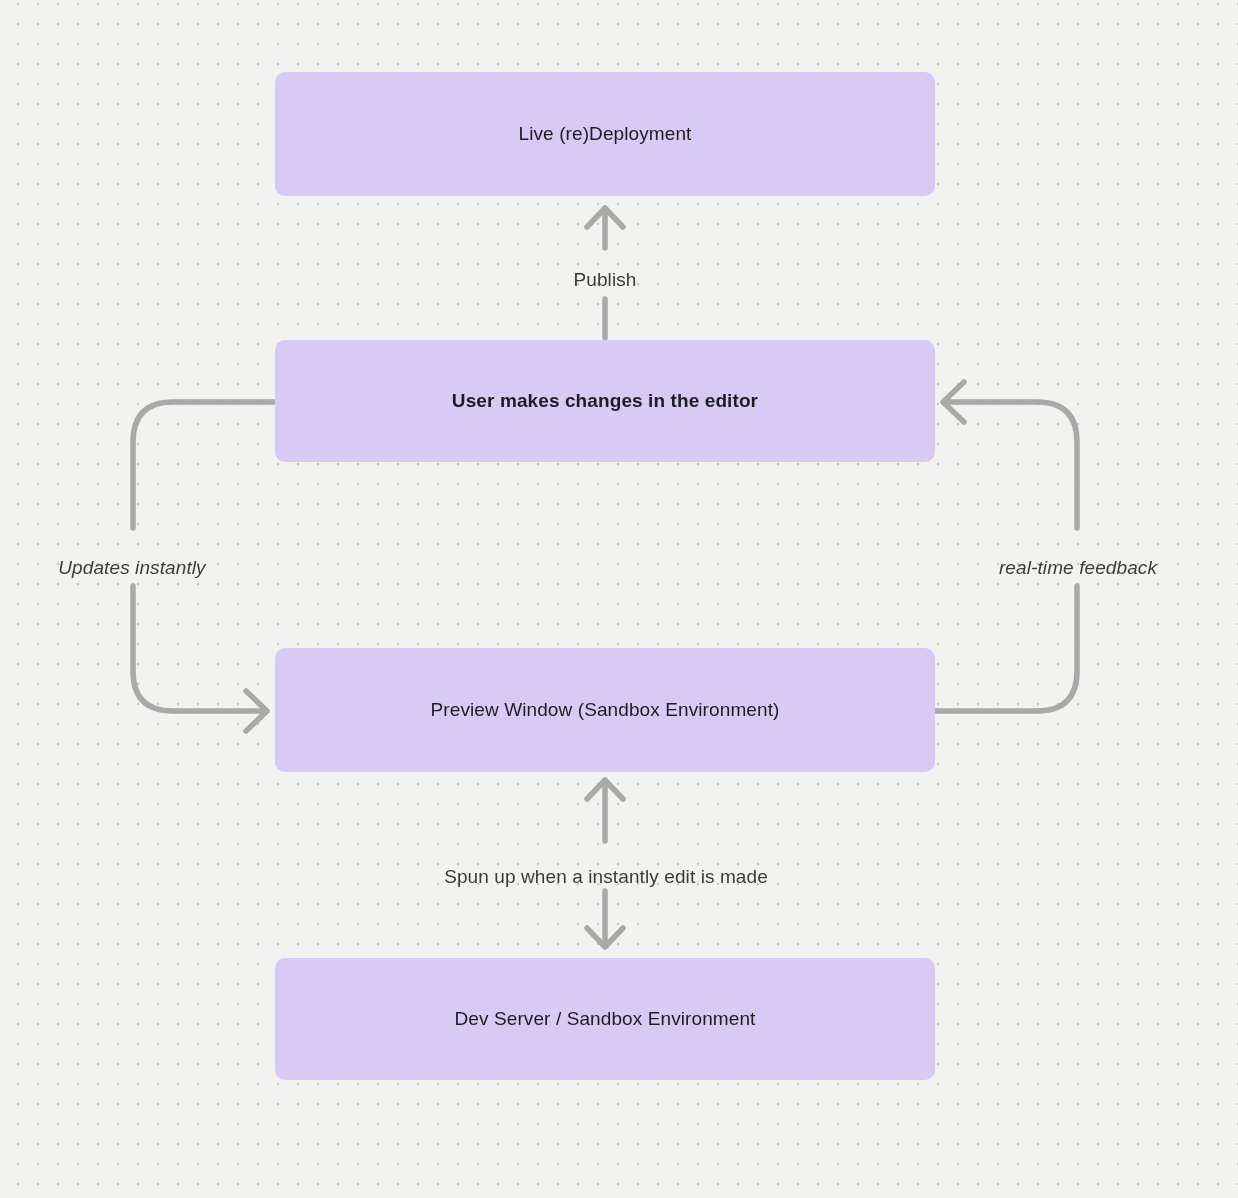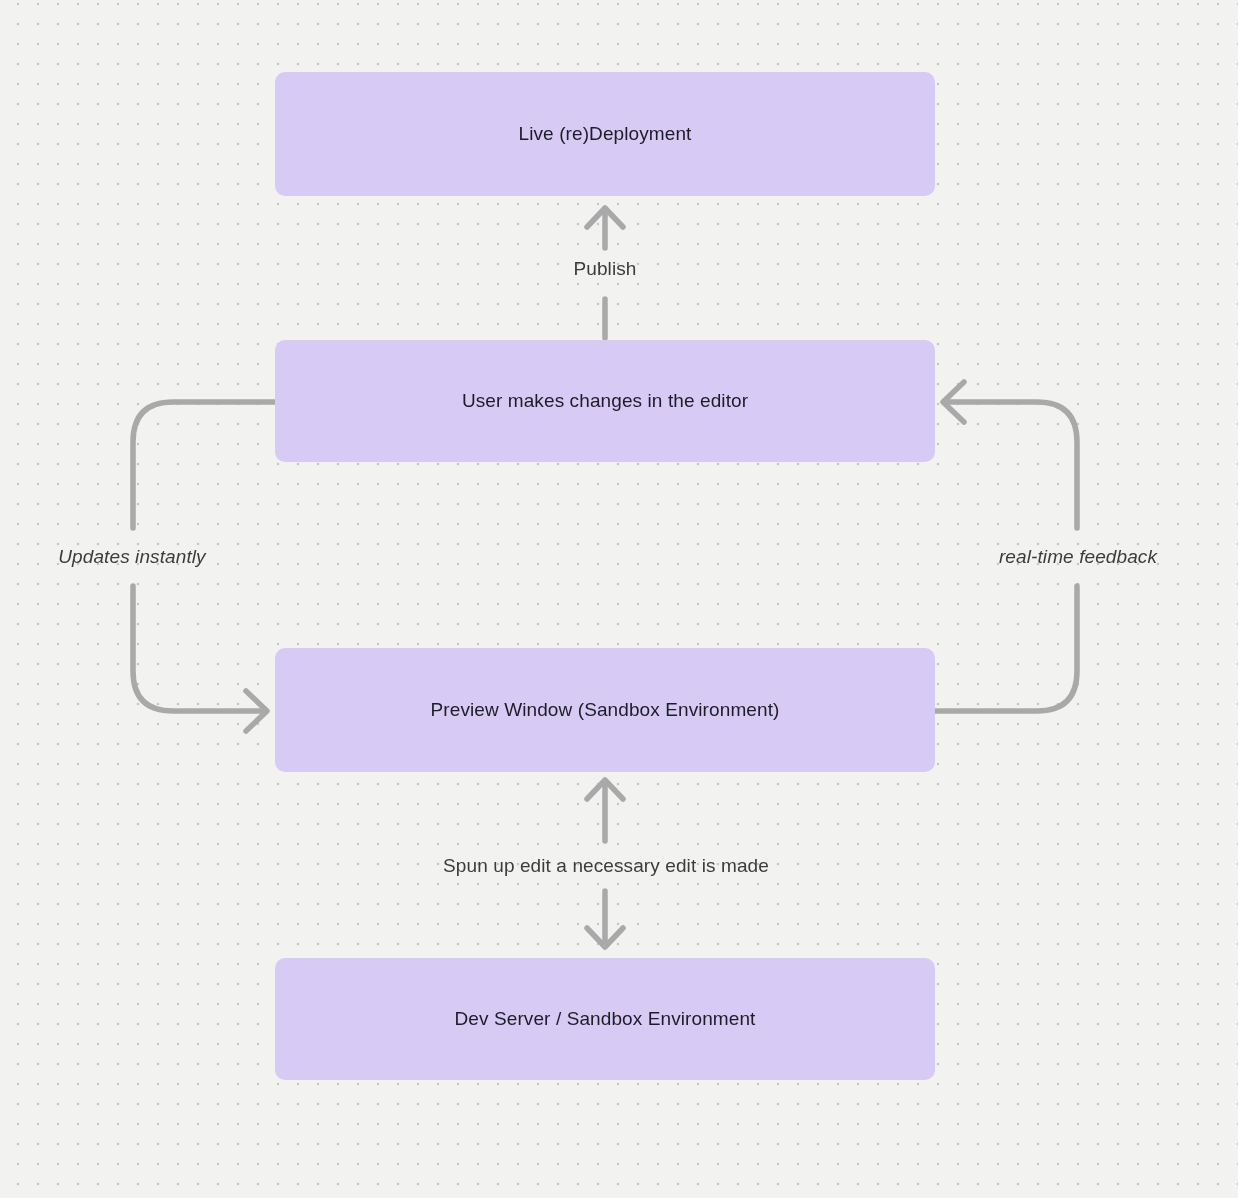--- a/index.html
+++ b/index.html
@@ -24,21 +24,21 @@
     background: #d7cbf5;
     border-radius: 10px;
     display: flex;
     align-items: center;
     justify-content: center;
     font-size: 19px;
     color: #1d1d28;
     letter-spacing: 0.1px;
   }
   .node-live    { top: 72px;  height: 124px; text-align: right; }
-  .node-editor  { top: 340px; height: 122px; }
+  .node-editor  { top: 340px; height: 122px; font-weight: bold; }
   .node-preview { top: 648px; height: 124px; }
   .node-dev     { top: 958px; height: 122px; }
 
   .edges-svg {
     position: absolute;
     inset: 0;
     width: 1238px;
     height: 1198px;
     pointer-events: none;
   }
@@ -49,20 +49,21 @@
     stroke-linecap: round;
     stroke-linejoin: round;
   }
   .edge-label {
     position: absolute;
     transform: translate(-50%, -50%);
     font-size: 19px;
     color: #3c3c3c;
     white-space: nowrap;
     letter-spacing: 0.1px;
+    margin-top: 11px;
   }
   .label-publish  { left: 605px;  top: 269px; }
   .label-updates  { left: 132px;  top: 557px; font-style: italic; }
   .label-feedback { left: 1078px; top: 557px; font-style: italic; }
   .label-spunup   { left: 606px;  top: 866px; }
 </style>
 </head>
 <body>
 
 <div class="canvas">
@@ -110,15 +111,15 @@
   <div class="node node-dev">
     <span>Dev Server / Sandbox Environment</span>
   </div>
 
   <div class="edge-label label-publish">Publish</div>
 
   <div class="edge-label label-updates">Updates instantly</div>
 
   <div class="edge-label label-feedback">real-time feedback</div>
 
-  <div class="edge-label label-spunup">Spun up edit a necessary edit is made</div>
+  <div class="edge-label label-spunup">Spun up when a instantly edit is made</div>
 
 </div>
 
 </body></html>

